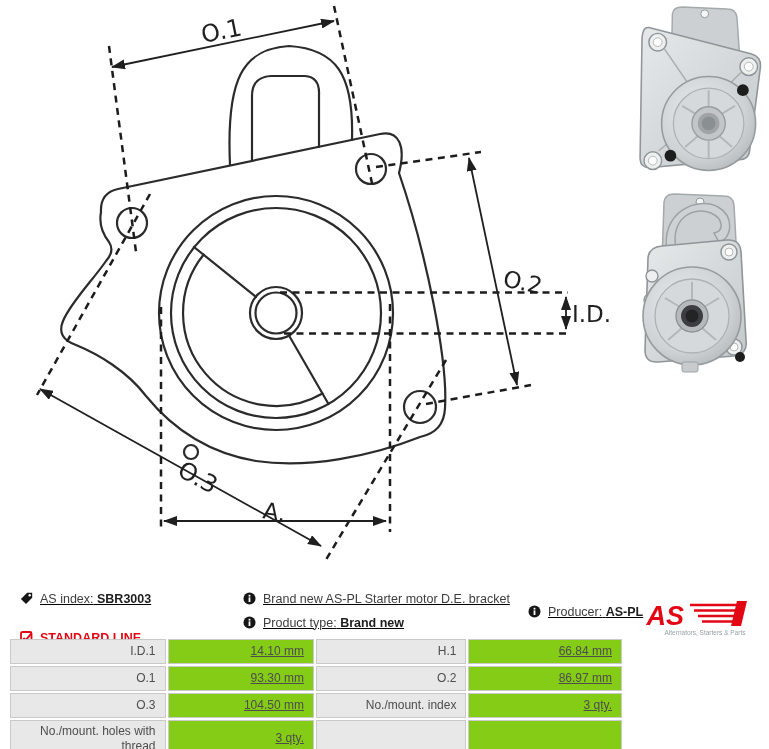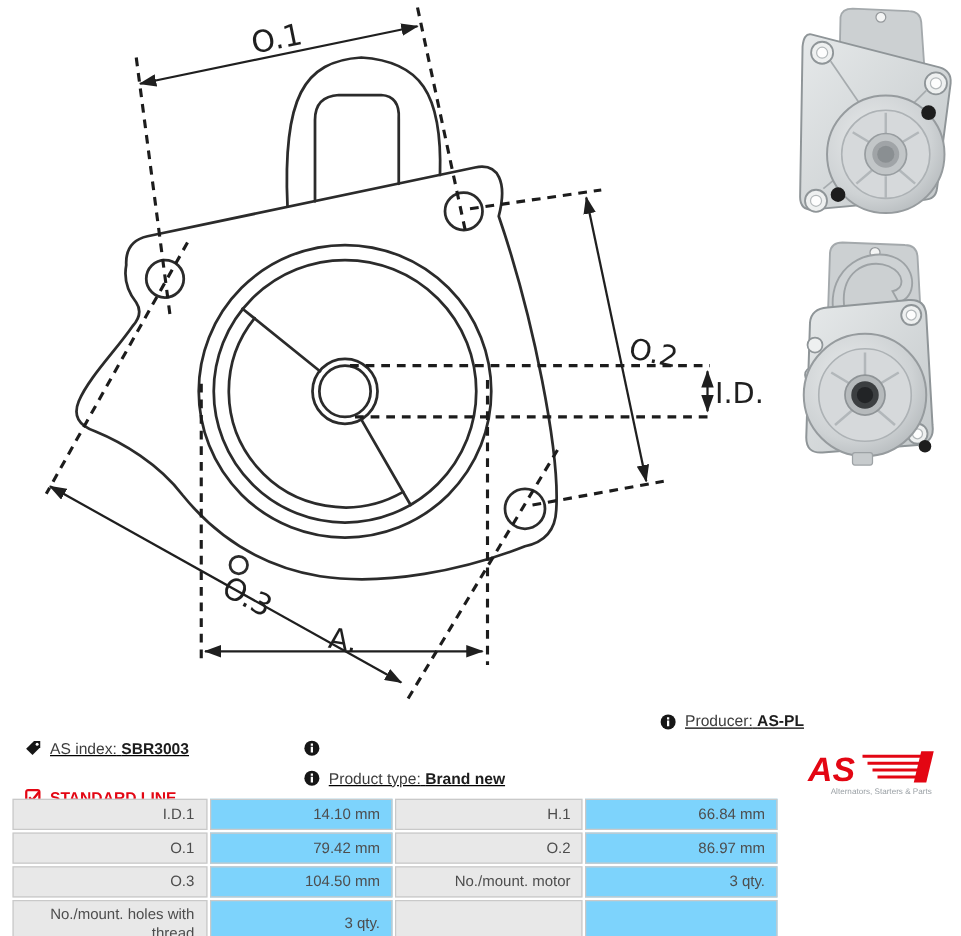--- a/index.html
+++ b/index.html
@@ -18,21 +18,21 @@
   .info-item .txt b{color:#1d1d1d;}
   .red{color:#e30613 !important;font-weight:bold;}
   .icon{display:inline-flex;flex:0 0 auto;}
   
   #logo{left:642px;top:599px;width:126px;height:38px;text-decoration:underline;}
   
   #spec-table{left:8px;top:637px;border-collapse:separate;border-spacing:2px;table-layout:fixed;width:616px;}
   #spec-table td{border:1px solid #c9c9c9;font-size:12px;color:#4d4d4d;text-align:right;
                  padding:2px 9px 2px 4px;vertical-align:middle;line-height:1.25;height:19px;}
   #spec-table td.lbl{background:#e8e8e8;}
-  #spec-table td.val{background:#7dd3fc;}
+  #spec-table td.val{background:#84cc16;text-decoration:underline;}
   #spec-table tr.tall td{height:31px;}
 </style>
 </head>
 <body>
 
 <div class="abs" id="drawing">
 <svg width="616" height="580" viewBox="0 0 616 580" xmlns="http://www.w3.org/2000/svg">
   <defs>
     <marker id="ah" markerWidth="14" markerHeight="10" refX="13" refY="5" orient="auto-start-reverse" markerUnits="userSpaceOnUse">
       <path d="M0,0 L14,5 L0,10 Z" fill="#1f1f1f"></path>
@@ -209,34 +209,35 @@
 </div>
 
 <div class="info-item" style="left:243px;top:591px;">
   <span class="icon">
     <svg width="13" height="13" viewBox="0 0 13 13">
         <circle cx="6.5" cy="6.5" r="6" fill="#161616"></circle>
         <rect x="5.6" y="2.8" width="1.8" height="1.8" fill="#fff"></rect>
         <rect x="5.6" y="5.4" width="1.8" height="4.6" fill="#fff"></rect>
       </svg>
   </span>
+  <span class="txt">Brand new AS-PL Starter motor D.E. bracket</span>
 </div>
 
 <div class="info-item" style="left:243px;top:615px;">
   <span class="icon">
     <svg width="13" height="13" viewBox="0 0 13 13">
         <circle cx="6.5" cy="6.5" r="6" fill="#161616"></circle>
         <rect x="5.6" y="2.8" width="1.8" height="1.8" fill="#fff"></rect>
         <rect x="5.6" y="5.4" width="1.8" height="4.6" fill="#fff"></rect>
       </svg>
   </span>
   <span class="txt"><span>Product type:</span> <b>Brand new</b></span>
 </div>
 
-<div class="info-item" style="left:528px;top:569px;align-items:flex-end;">
+<div class="info-item" style="left:528px;top:604px;">
   <span class="icon">
     <svg width="13" height="13" viewBox="0 0 13 13">
         <circle cx="6.5" cy="6.5" r="6" fill="#161616"></circle>
         <rect x="5.6" y="2.8" width="1.8" height="1.8" fill="#fff"></rect>
         <rect x="5.6" y="5.4" width="1.8" height="4.6" fill="#fff"></rect>
       </svg>
   </span>
   <span class="txt"><span>Producer:</span> <b>AS-PL</b></span>
 </div>
 
@@ -265,28 +266,28 @@
     </colgroup>
   <tbody>
     <tr>
       <td class="lbl">I.D.1</td>
       <td class="val">14.10 mm</td>
       <td class="lbl">H.1</td>
       <td class="val">66.84 mm</td>
     </tr>
     <tr>
       <td class="lbl">O.1</td>
-      <td class="val">79.42 mm</td>
+      <td class="val">93.30 mm</td>
       <td class="lbl">O.2</td>
       <td class="val">86.97 mm</td>
     </tr>
     <tr>
       <td class="lbl">O.3</td>
       <td class="val">104.50 mm</td>
-      <td class="lbl">No./mount. motor</td>
+      <td class="lbl">No./mount. index</td>
       <td class="val">3 qty.</td>
     </tr>
     <tr class="tall">
       <td class="lbl">No./mount. holes with thread</td>
       <td class="val">3 qty.</td>
       <td class="lbl"></td>
       <td class="val"></td>
     </tr>
   </tbody>
 </table>

